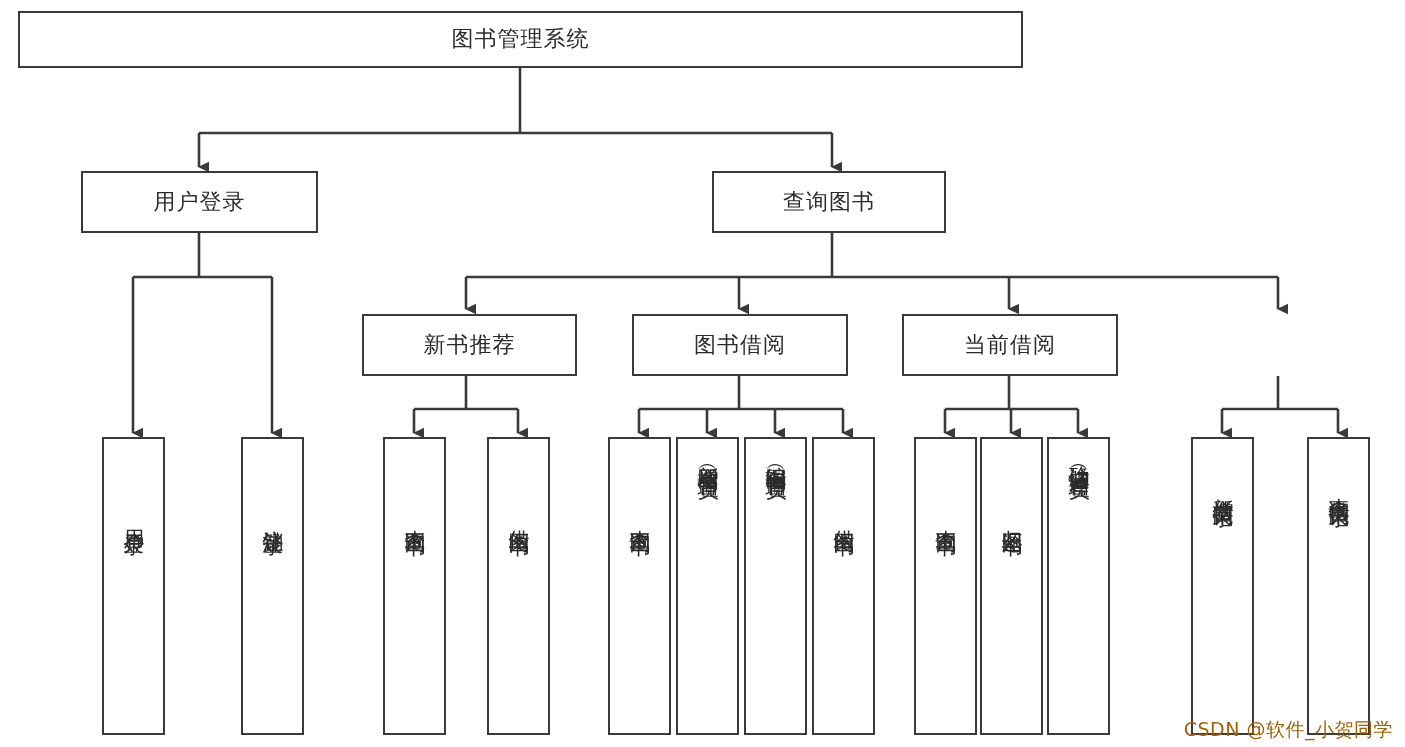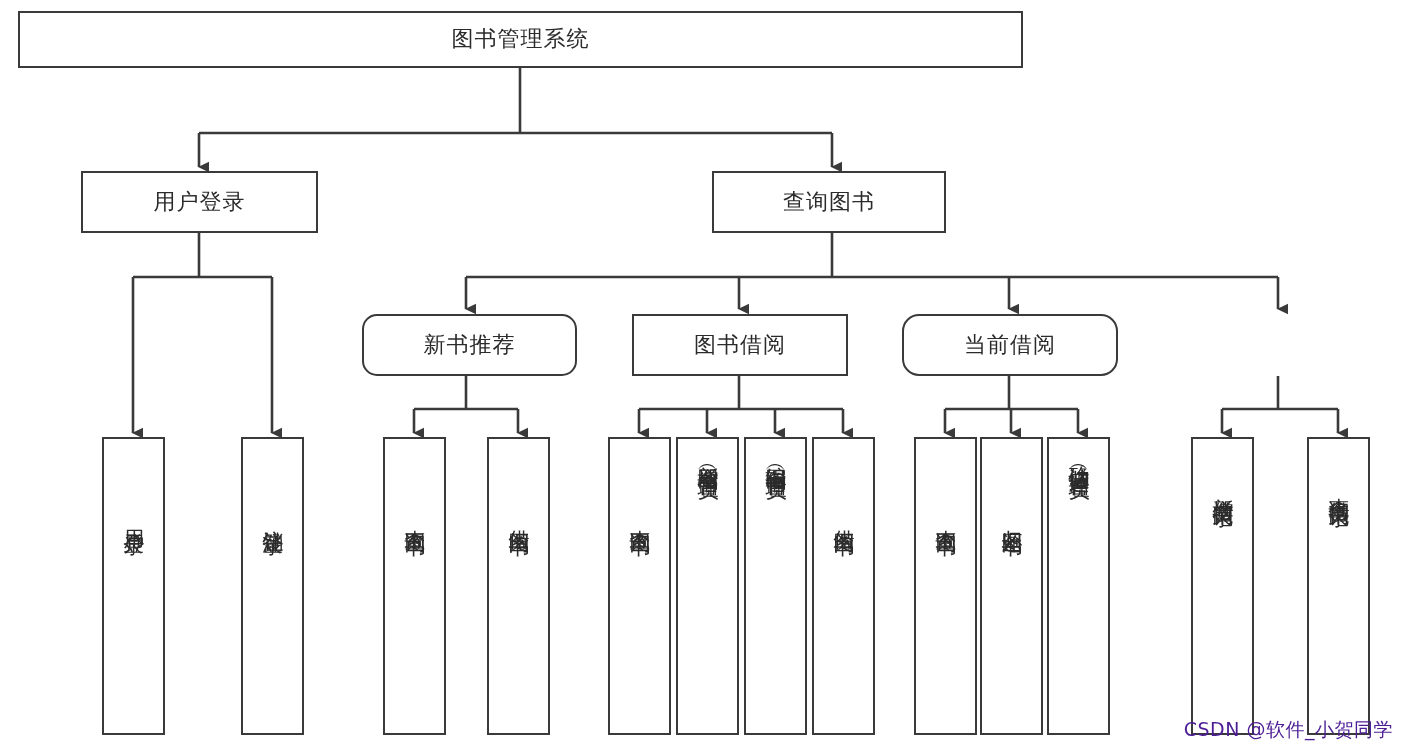--- a/index.html
+++ b/index.html
@@ -58,21 +58,21 @@
     color: #2b2b2b;
   }
   .leaf-short .vtext { margin-top: 68px; }
   .leaf-mid   .vtext { margin-top: 36px; }
   .leaf-tall  .vtext { margin-top: 4px; }
   #watermark {
     position: absolute;
     right: 12px;
     bottom: 4px;
     font-size: 19px;
-    color: #4c1d95;
+    color: #a16207;
     letter-spacing: 0.5px;
     white-space: nowrap;
     z-index: 3;
     font-family: "DejaVu Sans", "Liberation Sans", sans-serif;
   }
 </style>
 </head>
 <body>
 
 <div id="canvas">
@@ -132,29 +132,29 @@
   </div>
 
   <div class="node node-h" style="left:81px; top:171px; width:237px; height:62px;">
     <span>用户登录</span>
   </div>
 
   <div class="node node-h" style="left:712px; top:171px; width:234px; height:62px;">
     <span>查询图书</span>
   </div>
 
-  <div class="node node-h" style="left:362px; top:314px; width:215px; height:62px;border-radius:15px;">
+  <div class="node node-h" style="left:362px; top:314px; width:215px; height:62px;">
     <span>新书推荐</span>
   </div>
 
   <div class="node node-h" style="left:632px; top:314px; width:216px; height:62px;">
     <span>图书借阅</span>
   </div>
 
-  <div class="node node-h" style="left:902px; top:314px; width:216px; height:62px;border-radius:17px;">
+  <div class="node node-h" style="left:902px; top:314px; width:216px; height:62px;">
     <span>当前借阅</span>
   </div>
 
 
   <div class="node node-v leaf-short" style="left:102px; top:437px; width:63px; height:298px;">
     <span class="vtext">用户登录</span>
   </div>
 
   <div class="node node-v leaf-short" style="left:241px; top:437px; width:63px; height:298px;">
     <span class="vtext">注销登录</span>

